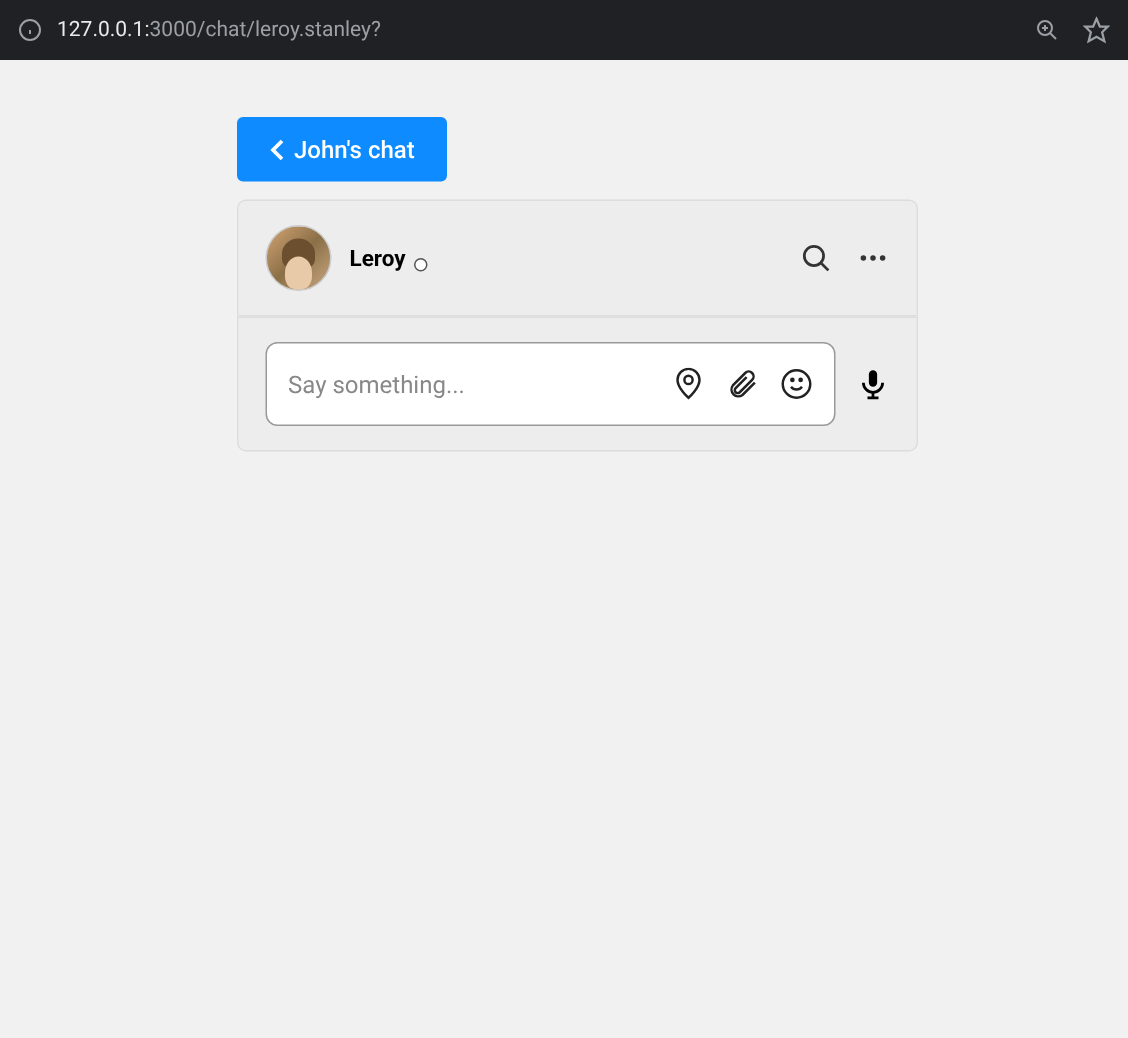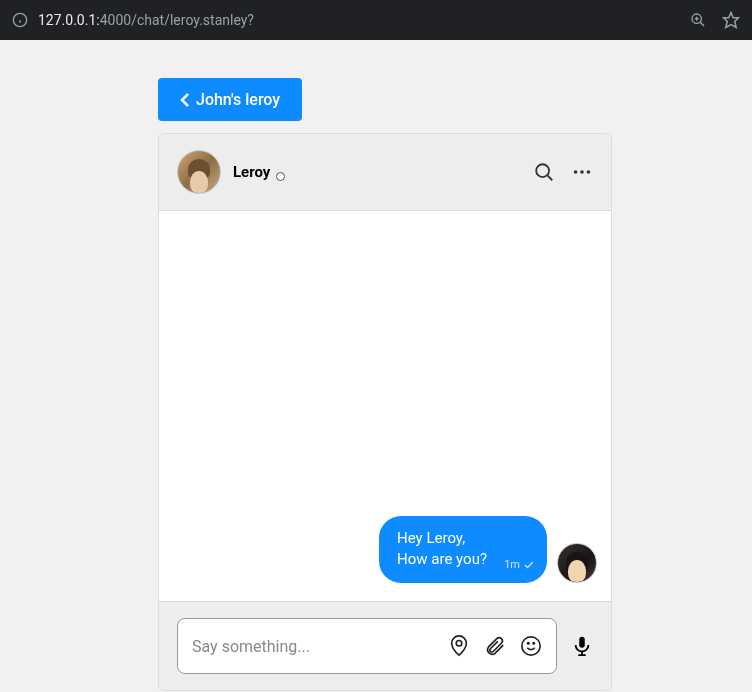--- a/index.html
+++ b/index.html
@@ -51,21 +51,21 @@
 
 <div class="url-bar">
   <span class="url-info-icon">
     <svg width="16" height="16" viewBox="0 0 24 24" fill="none" stroke="currentColor" stroke-width="2">
         <circle cx="12" cy="12" r="10"></circle>
         <line x1="12" y1="8" x2="12" y2="8"></line>
         <line x1="12" y1="12" x2="12" y2="16"></line>
       </svg>
   </span>
   <span class="url-text">
-    <span class="host">127.0.0.1:</span><span>4000/chat/leroy.stanley?</span>
+    <span class="host">127.0.0.1:</span><span>3000/chat/leroy.stanley?</span>
   </span>
   <div class="url-icons">
     <span>
       <svg width="16" height="16" viewBox="0 0 24 24" fill="none" stroke="currentColor" stroke-width="2">
           <circle cx="10" cy="10" r="7"></circle>
           <line x1="15" y1="15" x2="21" y2="21"></line>
           <line x1="7" y1="10" x2="13" y2="10"></line>
           <line x1="10" y1="7" x2="10" y2="13"></line>
         </svg>
     </span>
@@ -75,21 +75,21 @@
         </svg>
     </span>
   </div>
 </div>
 
 <div class="page">
   <button class="back-btn">
     <svg viewBox="0 0 10 16" fill="none" stroke="currentColor" stroke-width="2.5">
         <polyline points="8,2 2,8 8,14"></polyline>
       </svg>
-    <span>John's leroy</span>
+    <span>John's chat</span>
   </button>
 
   <div class="chat-panel">
     <div class="chat-header">
       <div class="avatar"></div>
       <div class="chat-name">
         <span>Leroy</span>
         <span class="status-dot"></span>
       </div>
       <div class="header-actions">
@@ -102,35 +102,20 @@
         <span>
           <svg width="22" height="22" viewBox="0 0 24 24" fill="currentColor">
               <circle cx="5" cy="12" r="2"></circle>
               <circle cx="12" cy="12" r="2"></circle>
               <circle cx="19" cy="12" r="2"></circle>
             </svg>
         </span>
       </div>
     </div>
 
-    <div class="chat-body">
-      <div class="msg-row">
-        <div class="msg-bubble">
-          <span class="line">Hey Leroy,</span>
-          <span class="line">How are you?</span>
-          <span class="msg-meta">
-            <span>1m</span>
-            <svg width="12" height="12" viewBox="0 0 24 24" fill="none" stroke="currentColor" stroke-width="2.5">
-                <polyline points="4,12 9,17 20,6"></polyline>
-              </svg>
-          </span>
-        </div>
-        <div class="avatar second msg-avatar"></div>
-      </div>
-    </div>
 
     <div class="chat-footer">
       <div class="input-wrap">
         <input type="text" placeholder="Say something..." style="">
         <div class="input-icons">
           <span>
             <svg width="22" height="22" viewBox="0 0 24 24" fill="none" stroke="currentColor" stroke-width="1.8">
                 <path d="M12 22s8-7 8-13a8 8 0 10-16 0c0 6 8 13 8 13z"></path>
                 <circle cx="12" cy="9" r="3"></circle>
               </svg>

